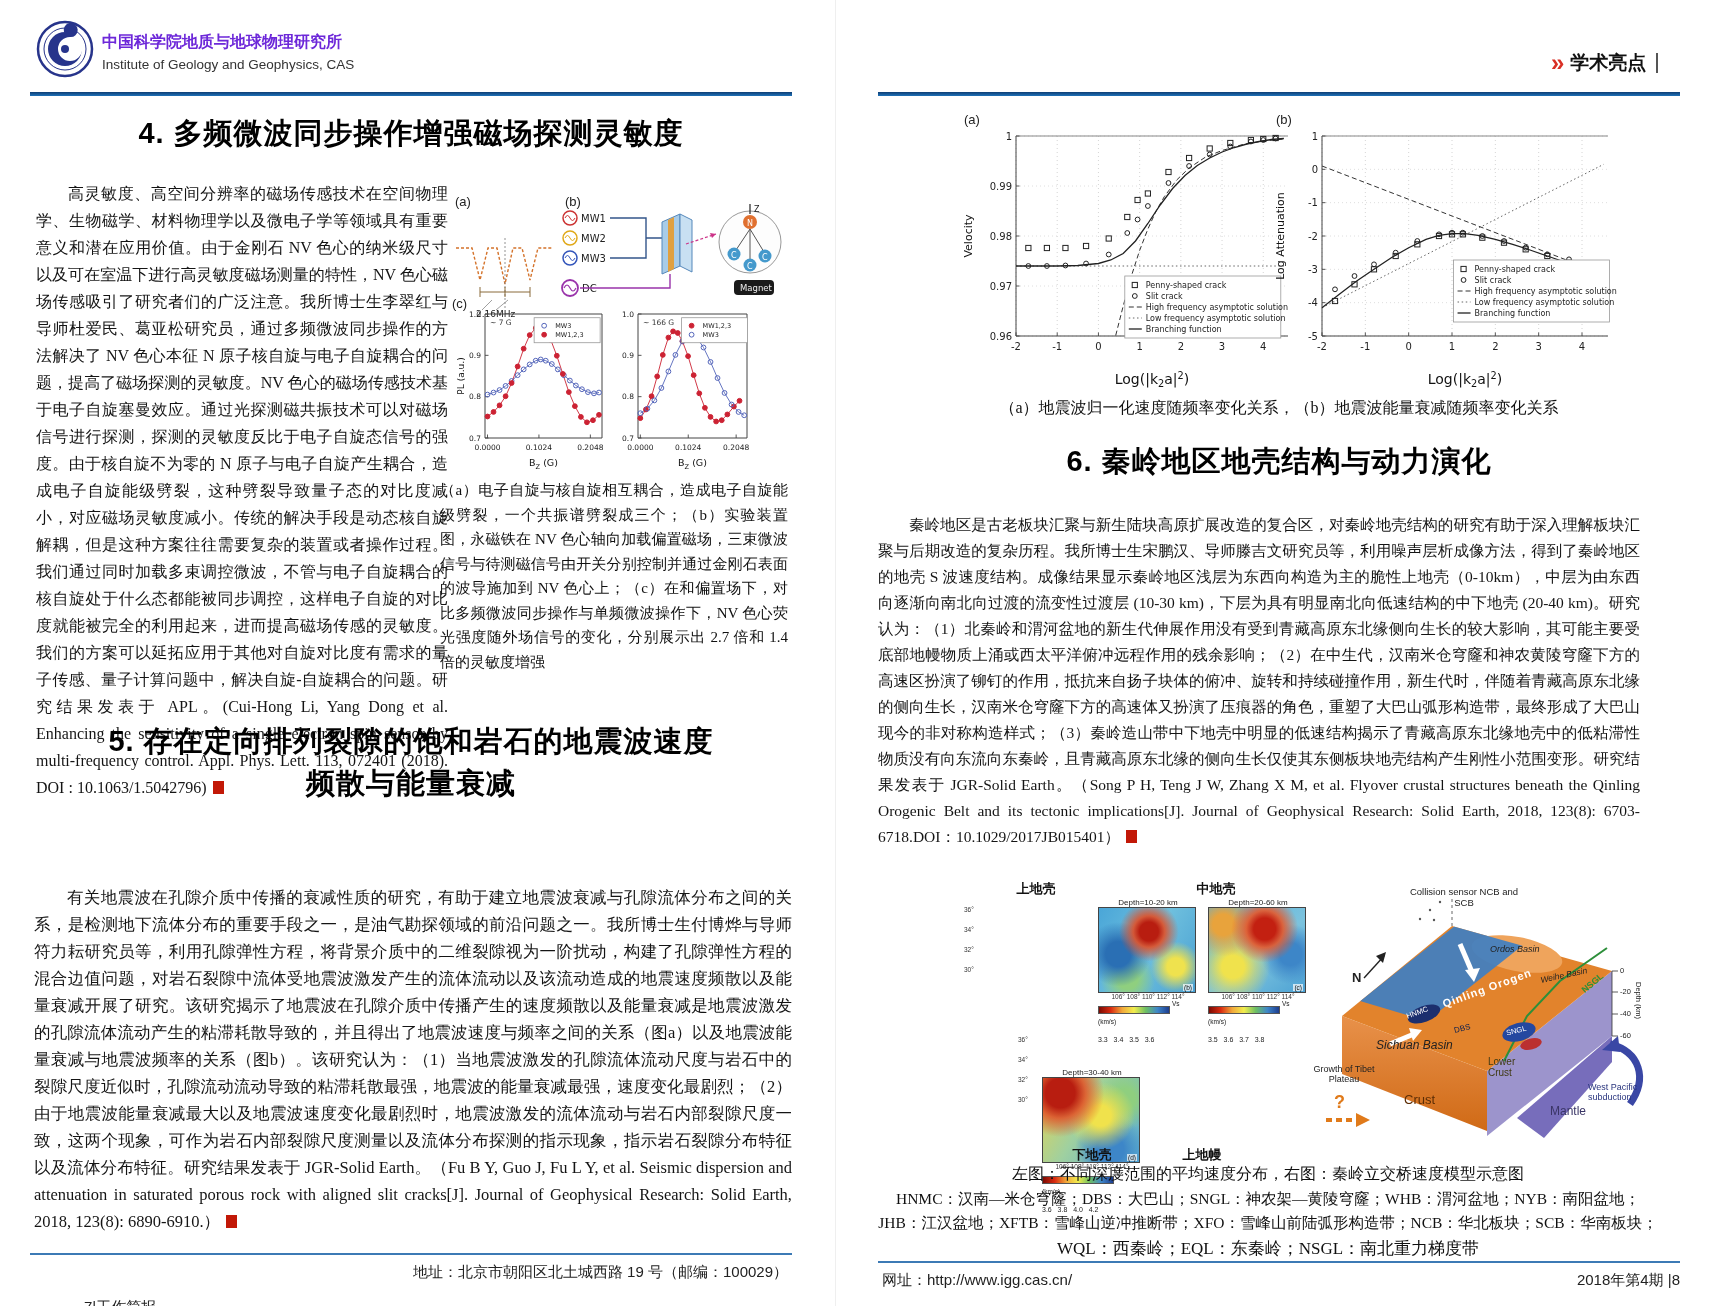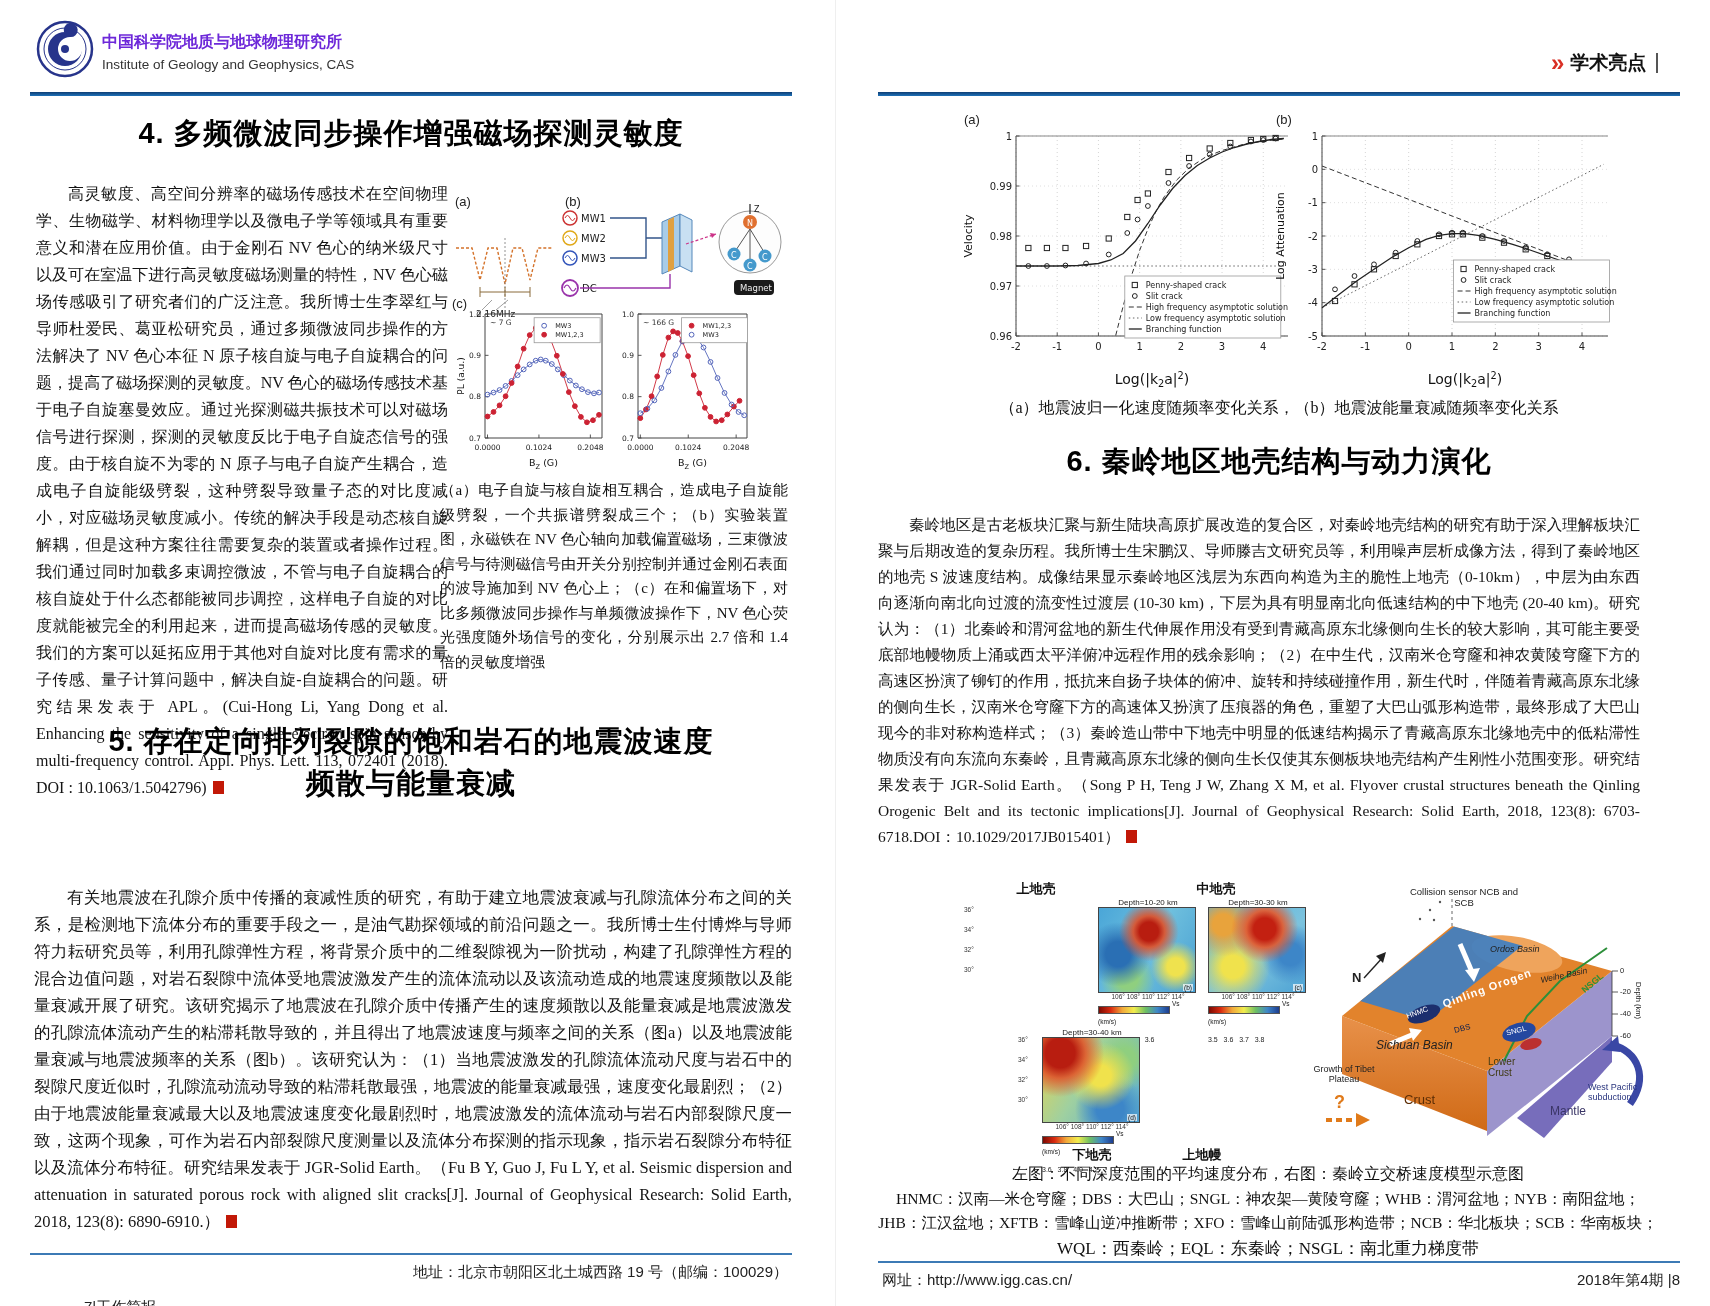--- a/index.html
+++ b/index.html
@@ -476,34 +476,34 @@
   <div class="abs" style="left:262px;top:898px;width:100px;">
     <div class="vmap-depth">Depth=10-20 km</div>
     <div class="vmap map-b">
         <span class="mletter">(b)</span>
       </div>
     <div class="vmap-lon">106° 108° 110° 112° 114°</div>
     <div><span class="cbar"></span><span class="cblab">Vs (km/s)</span></div>
     <div class="cbticks">3.3   3.4   3.5   3.6</div>
   </div>
   <div class="abs" style="left:372px;top:898px;width:100px;">
-    <div class="vmap-depth">Depth=30-30 km</div>
+    <div class="vmap-depth">Depth=20-60 km</div>
     <div class="vmap map-c">
         <span class="mletter">(c)</span>
       </div>
     <div class="vmap-lon">106° 108° 110° 112° 114°</div>
     <div><span class="cbar"></span><span class="cblab">Vs (km/s)</span></div>
     <div class="cbticks">3.5   3.6   3.7   3.8</div>
   </div>
 
   <div class="abs latstrip" style="left:182px;top:1030px;">36°
 34°
 32°
 30°</div>
-  <div class="abs" style="left:206px;top:1028px;width:100px;">
+  <div class="abs" style="left:206px;top:1068px;width:100px;">
     <div class="vmap-depth">Depth=30-40 km</div>
     <div class="vmap map-d">
         <span class="mletter">(d)</span>
       </div>
     <div class="vmap-lon">106° 108° 110° 112° 114°</div>
     <div><span class="cbar"></span><span class="cblab">Vs (km/s)</span></div>
     <div class="cbticks">3.6   3.8   4.0   4.2</div>
   </div>
   <div class="abs grp" style="left:206px;top:1146px;width:100px;text-align:center;">下地壳</div>
   <div class="abs grp" style="left:316px;top:1146px;width:100px;text-align:center;">上地幔</div>

